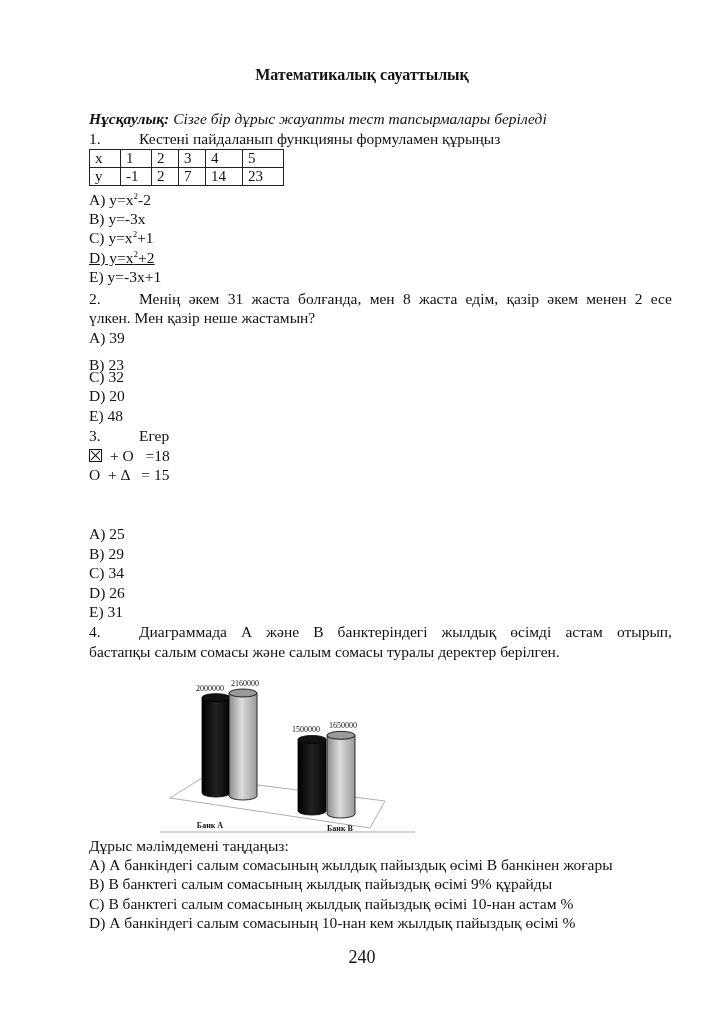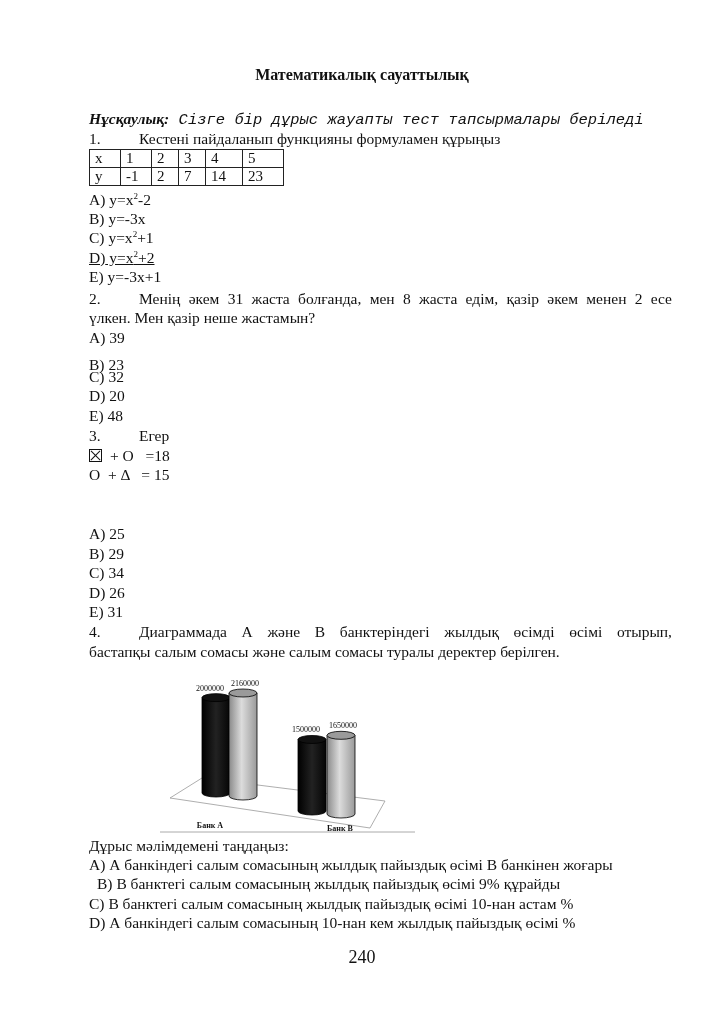--- a/index.html
+++ b/index.html
@@ -10,21 +10,21 @@
       font-size: 15.5px;
     }
     .page { position: absolute; left: 0; top: 0; width: 724px; height: 1024px; }
     .title {
       position: absolute; top: 66px; left: 0; width: 724px; text-align: center;
       font-weight: bold; font-size: 16px;
     }
     .line { position: absolute; left: 89px; white-space: nowrap; line-height: 19px; }
     .num { display: inline-block; width: 50px; }
     .instr b { font-weight: bold; font-style: italic; }
-    .instr i { font-style: italic; font-family: Liberation Mono, monospace; }
+    .instr i { font-style: italic; }
     sup { font-size: 9px; vertical-align: 6px; line-height: 0; }
     table.xy {
       position: absolute; left: 89px; top: 149px;
       border-collapse: collapse; font-size: 15px;
     }
     table.xy td {
       border: 1.5px solid #222; padding: 0 5px; height: 17px; line-height: 17px;
     }
     .justify { position: absolute; left: 89px; width: 583px; text-align: justify; line-height: 19px; }
     .justify .num { width: 50px; }
@@ -99,21 +99,21 @@
   </div>
   <div class="line" style="top:465px; white-space: pre;"><span>O  + Δ</span>   <span>= 15</span></div>
 
   <div class="line" style="top:524px;"><span>A)</span><span> 25</span></div>
   <div class="line" style="top:544px;"><span>B)</span><span> 29</span></div>
   <div class="line" style="top:563px;"><span>C)</span><span> 34</span></div>
   <div class="line" style="top:583px;"><span>D)</span><span> 26</span></div>
   <div class="line" style="top:602px;"><span>E)</span><span> 31</span></div>
 
   <div class="justify" style="top:622px; text-align-last: justify;">
-    <span class="num">4.</span><span>Диаграммада А және В банктеріндегі жылдық өсімді өсімі отырып,</span>
+    <span class="num">4.</span><span>Диаграммада А және В банктеріндегі жылдық өсімді астам отырып,</span>
   </div>
   <div class="line" style="top:642px;">бастапқы салым сомасы және салым сомасы туралы деректер берілген.</div>
 
   <svg class="chart" id="chart" viewBox="0 0 280 170" width="280" height="170">
       <defs>
         <linearGradient id="gDark" x1="0" x2="1">
           <stop offset="0" stop-color="#000"></stop>
           <stop offset="0.5" stop-color="#222"></stop>
           <stop offset="1" stop-color="#050505"></stop>
         </linearGradient>
@@ -136,18 +136,18 @@
       <ellipse cx="162" cy="71.47222222222223" rx="14" ry="4" fill="#111" stroke="#000" stroke-width="0.8"></ellipse>
       <text x="156" y="64.47222222222223" font-size="8" text-anchor="middle" fill="#111" font-family="Liberation Serif, serif">1500000</text>
       <path d="M 177 67.31944444444444 L 177 146 A 14 4 0 0 0 205 146 L 205 67.31944444444444 Z" fill="url(#gLight)" stroke="#000" stroke-width="0.8"></path>
       <ellipse cx="191" cy="67.31944444444444" rx="14" ry="4" fill="#9a9a9a" stroke="#000" stroke-width="0.8"></ellipse>
       <text x="193" y="60.31944444444444" font-size="8" text-anchor="middle" fill="#111" font-family="Liberation Serif, serif">1650000</text>
       <text x="190" y="163" font-size="8" font-weight="bold" text-anchor="middle" fill="#111" font-family="Liberation Serif, serif">Банк В</text>
     </svg>
 
   <div class="line" style="top:836px;">Дұрыс мәлімдемені таңдаңыз:</div>
   <div class="line" style="top:855px;"><span>A)</span><span> А банкіндегі салым сомасының жылдық пайыздық өсімі В банкінен жоғары</span></div>
-  <div class="line" style="top:874px;margin-left:8px;"><span>B)</span><span> В банктегі салым сомасының жылдық пайыздық өсімі 9% құрайды</span></div>
+  <div class="line" style="top:874px;"><span>B)</span><span> В банктегі салым сомасының жылдық пайыздық өсімі 9% құрайды</span></div>
   <div class="line" style="top:894px;"><span>C)</span><span> В банктегі салым сомасының жылдық пайыздық өсімі 10-нан астам %</span></div>
   <div class="line" style="top:913px;"><span>D)</span><span> А банкіндегі салым сомасының 10-нан кем жылдық пайыздық өсімі %</span></div>
 
   <div class="pagenum">240</div>
 </div>
 
 </body></html>

